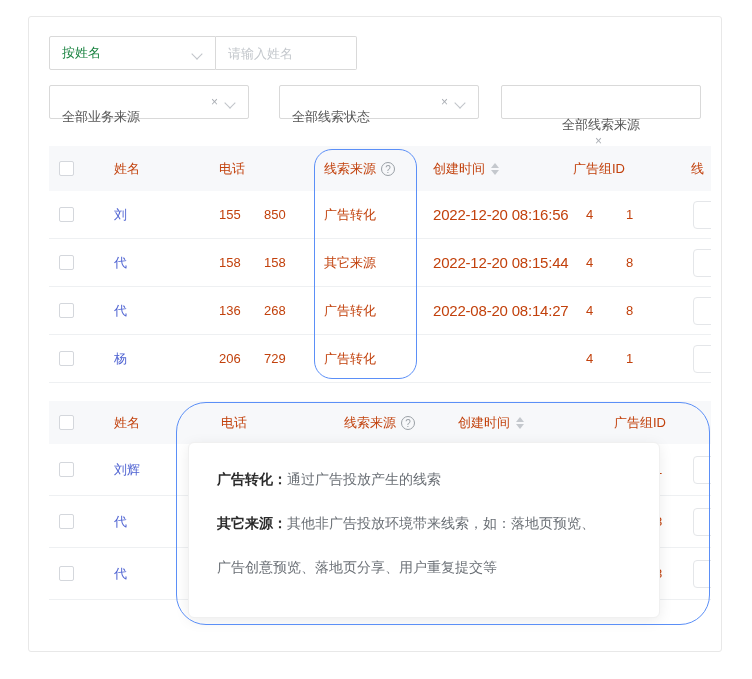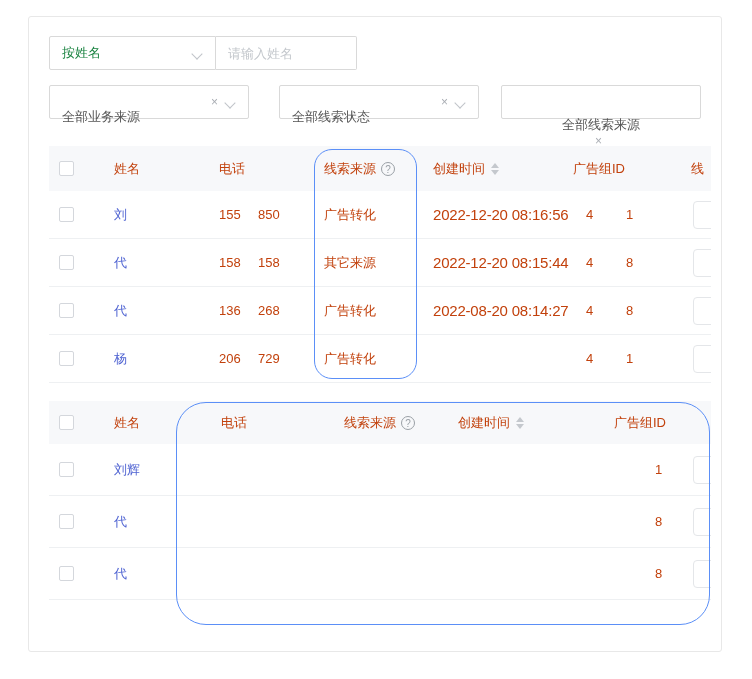--- a/index.html
+++ b/index.html
@@ -43,21 +43,21 @@
   .cell { position:absolute; top:0; bottom:0; display:flex; align-items:center; white-space:nowrap; color:#c2410c; }
   .link { color:#4f63d2; cursor:pointer; }
   .time { font-size:15px; letter-spacing:-0.2px; }
 
   .cb { position:absolute; left:10px; top:50%; margin-top:-8px; width:15px; height:15px;
     border:1px solid #d4d7dc; border-radius:2px; background:#fff; cursor:pointer; }
 
   
   .t1 .c-name   { left:65px; }
   .t1 .c-ph1    { left:170px; }
-  .t1 .c-ph2    { left:209px;text-align:center; }
+  .t1 .c-ph2    { left:215px;text-align:center; }
   .t1 .c-src    { left:275px; }
   .t1 .c-time   { left:384px; }
   .t1 .c-id1    { left:537px; }
   .t1 .c-id2    { left:577px; }
   .t1 .h-adg    { left:524px; }
   .t1 .h-status { left:642px; }
   
   .t2 .c-name { left:65px; }
   .t2 .c-ph1  { left:172px; }
   .t2 .c-src  { left:295px; }
@@ -218,16 +218,21 @@
       </div>
       <div class="trow">
         <span class="cb"></span>
         <span class="cell c-name link">代</span>
         <span class="cell c-sliver">8</span>
         <span class="row-select"></span>
       </div>
     </div>
   </div>
 
+  <div class="tooltip">
+    <p><b>广告转化：</b><span>通过广告投放产生的线索</span></p>
+    <p><b>其它来源：</b><span>其他非广告投放环境带来线索，如：落地页预览、</span></p>
+    <p><b></b><span>广告创意预览、落地页分享、用户重复提交等</span></p>
+  </div>
 
   <div class="ann ann1"></div>
   <div class="ann ann2"></div>
 </div>
 
 </body></html>

